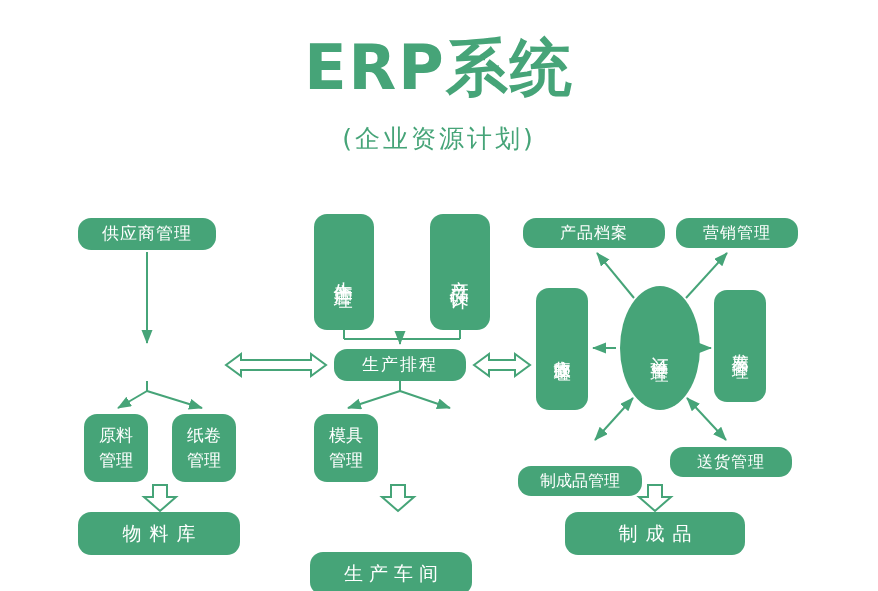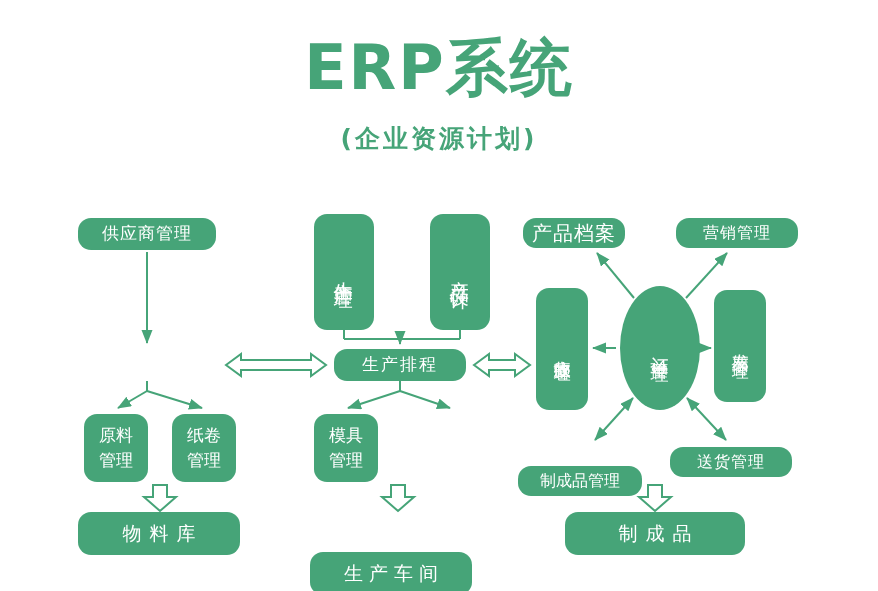--- a/index.html
+++ b/index.html
@@ -12,21 +12,21 @@
   }
   .title{
     position:absolute;top:26px;left:0;width:100%;
     text-align:center;
     font-size:62px;font-weight:bold;letter-spacing:2px;
     color:#46a478;
   }
   .subtitle{
     position:absolute;top:122px;left:0;width:100%;
     text-align:center;
-    font-size:25px;font-weight:bold;letter-spacing:3px;
+    font-size:25px;font-weight:normal;letter-spacing:3px;
     color:#46a478;
   }
   .node{
     position:absolute;
     background:#46a478;color:#ffffff;
     display:flex;align-items:center;justify-content:center;
     text-align:center;border-radius:13px;
     box-sizing:border-box;
     line-height:1.5;
   }
@@ -42,21 +42,21 @@
   #n-paper{left:172px;top:414px;width:64px;height:68px;font-size:17px;padding:0 12px;}
   #n-warehouse{left:78px;top:512px;width:162px;height:43px;font-size:19px;letter-spacing:8px;text-indent:8px;}
   
   #n-prodmgmt{left:314px;top:214px;width:60px;height:116px;font-size:19px;}
   #n-design{left:430px;top:214px;width:60px;height:116px;font-size:19px;}
   #n-sched{left:334px;top:349px;width:132px;height:32px;font-size:17px;letter-spacing:2px;}
   #n-mold{left:314px;top:414px;width:64px;height:68px;font-size:17px;padding:0 12px;}
   #n-workshop{left:418px;top:414px;width:64px;height:68px;font-size:17px;padding:0 12px;}
   #n-prodworkshop{left:310px;top:512px;width:162px;height:43px;font-size:19px;letter-spacing:6px;text-indent:6px;margin-top:40px;}
   
-  #n-archive{left:523px;top:218px;width:102px;height:30px;font-size:20px;letter-spacing:1px;}
+  #n-archive{left:523px;top:218px;width:142px;height:30px;font-size:16px;letter-spacing:1px;}
   #n-marketing{left:676px;top:218px;width:122px;height:30px;font-size:16px;letter-spacing:1px;}
   #n-order{left:620px;top:286px;width:80px;height:124px;border-radius:50%;font-size:18px;}
   #n-receivables{left:536px;top:288px;width:52px;height:122px;font-size:17px;letter-spacing:1px;}
   #n-invoice{left:714px;top:290px;width:52px;height:112px;font-size:17px;}
   #n-finmgmt{left:518px;top:447px;width:124px;height:30px;font-size:16px;margin-top:19px;}
   #n-delivery{left:670px;top:447px;width:122px;height:30px;font-size:16px;letter-spacing:1px;}
   #n-finished{left:565px;top:512px;width:180px;height:43px;font-size:19px;letter-spacing:8px;text-indent:8px;}
   .arrow-layer{
     position:absolute;left:0;top:0;width:878px;height:591px;
     pointer-events:none;

